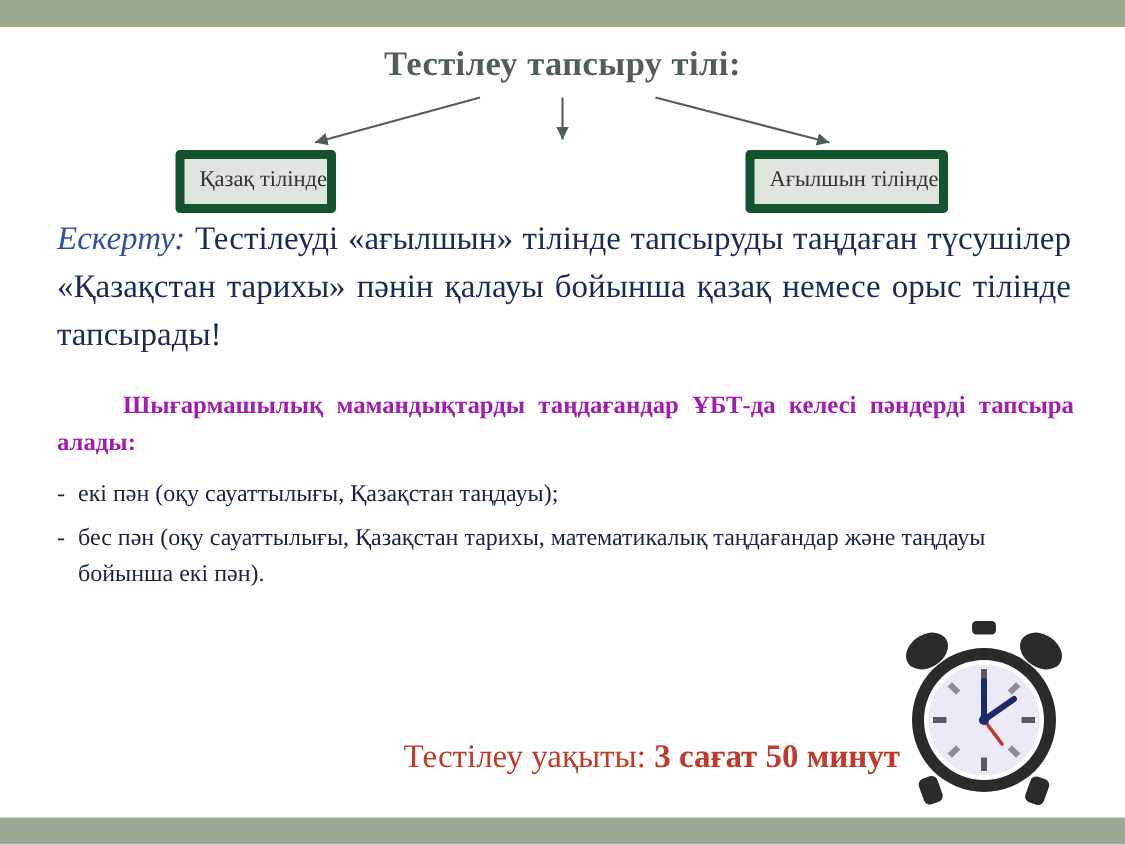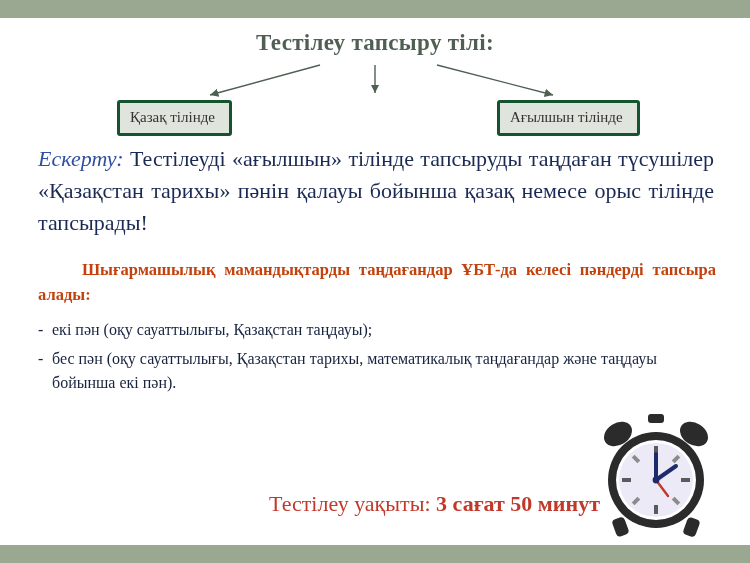--- a/index.html
+++ b/index.html
@@ -45,28 +45,28 @@
     text-align: center;
     font-family: "Liberation Serif", serif;
     font-size: 23px;
     font-weight: bold;
     color: #4f5f52;
     letter-spacing: 0.3px;
   }
   .lang-box {
     position: absolute;
     box-sizing: border-box;
-    border: 3px solid #14532d;
+    border: 6px solid #14532d;
     background: #dfe4dc;
     border-radius: 3px;
     font-family: "Liberation Serif", serif;
     font-size: 15px;
     color: #333333;
     text-align: center;
-    padding: 6px 14px 7px 10px;
+    padding: 6px 0 7px 10px;
     white-space: nowrap;
   }
   #box-kz { left: 117px; top: 100px; }
   #box-ru { left: 321px; top: 98px; }
   #box-en { left: 497px; top: 100px; }
 
   .arrows {
     position: absolute;
     left: 0;
     top: 0;
@@ -90,21 +90,21 @@
     font-style: italic;
     color: #2f4fa0;
   }
   .para-2 {
     position: absolute;
     left: 38px;
     top: 258px;
     width: 678px;
     font-family: "Liberation Serif", serif;
     font-size: 16.5px;
-    color: #c2410c;
+    color: #a21caf;
     font-weight: bold;
     line-height: 1.5;
     text-align: justify;
     text-indent: 44px;
   }
   .bullets {
     position: absolute;
     left: 38px;
     top: 318px;
     width: 650px;

